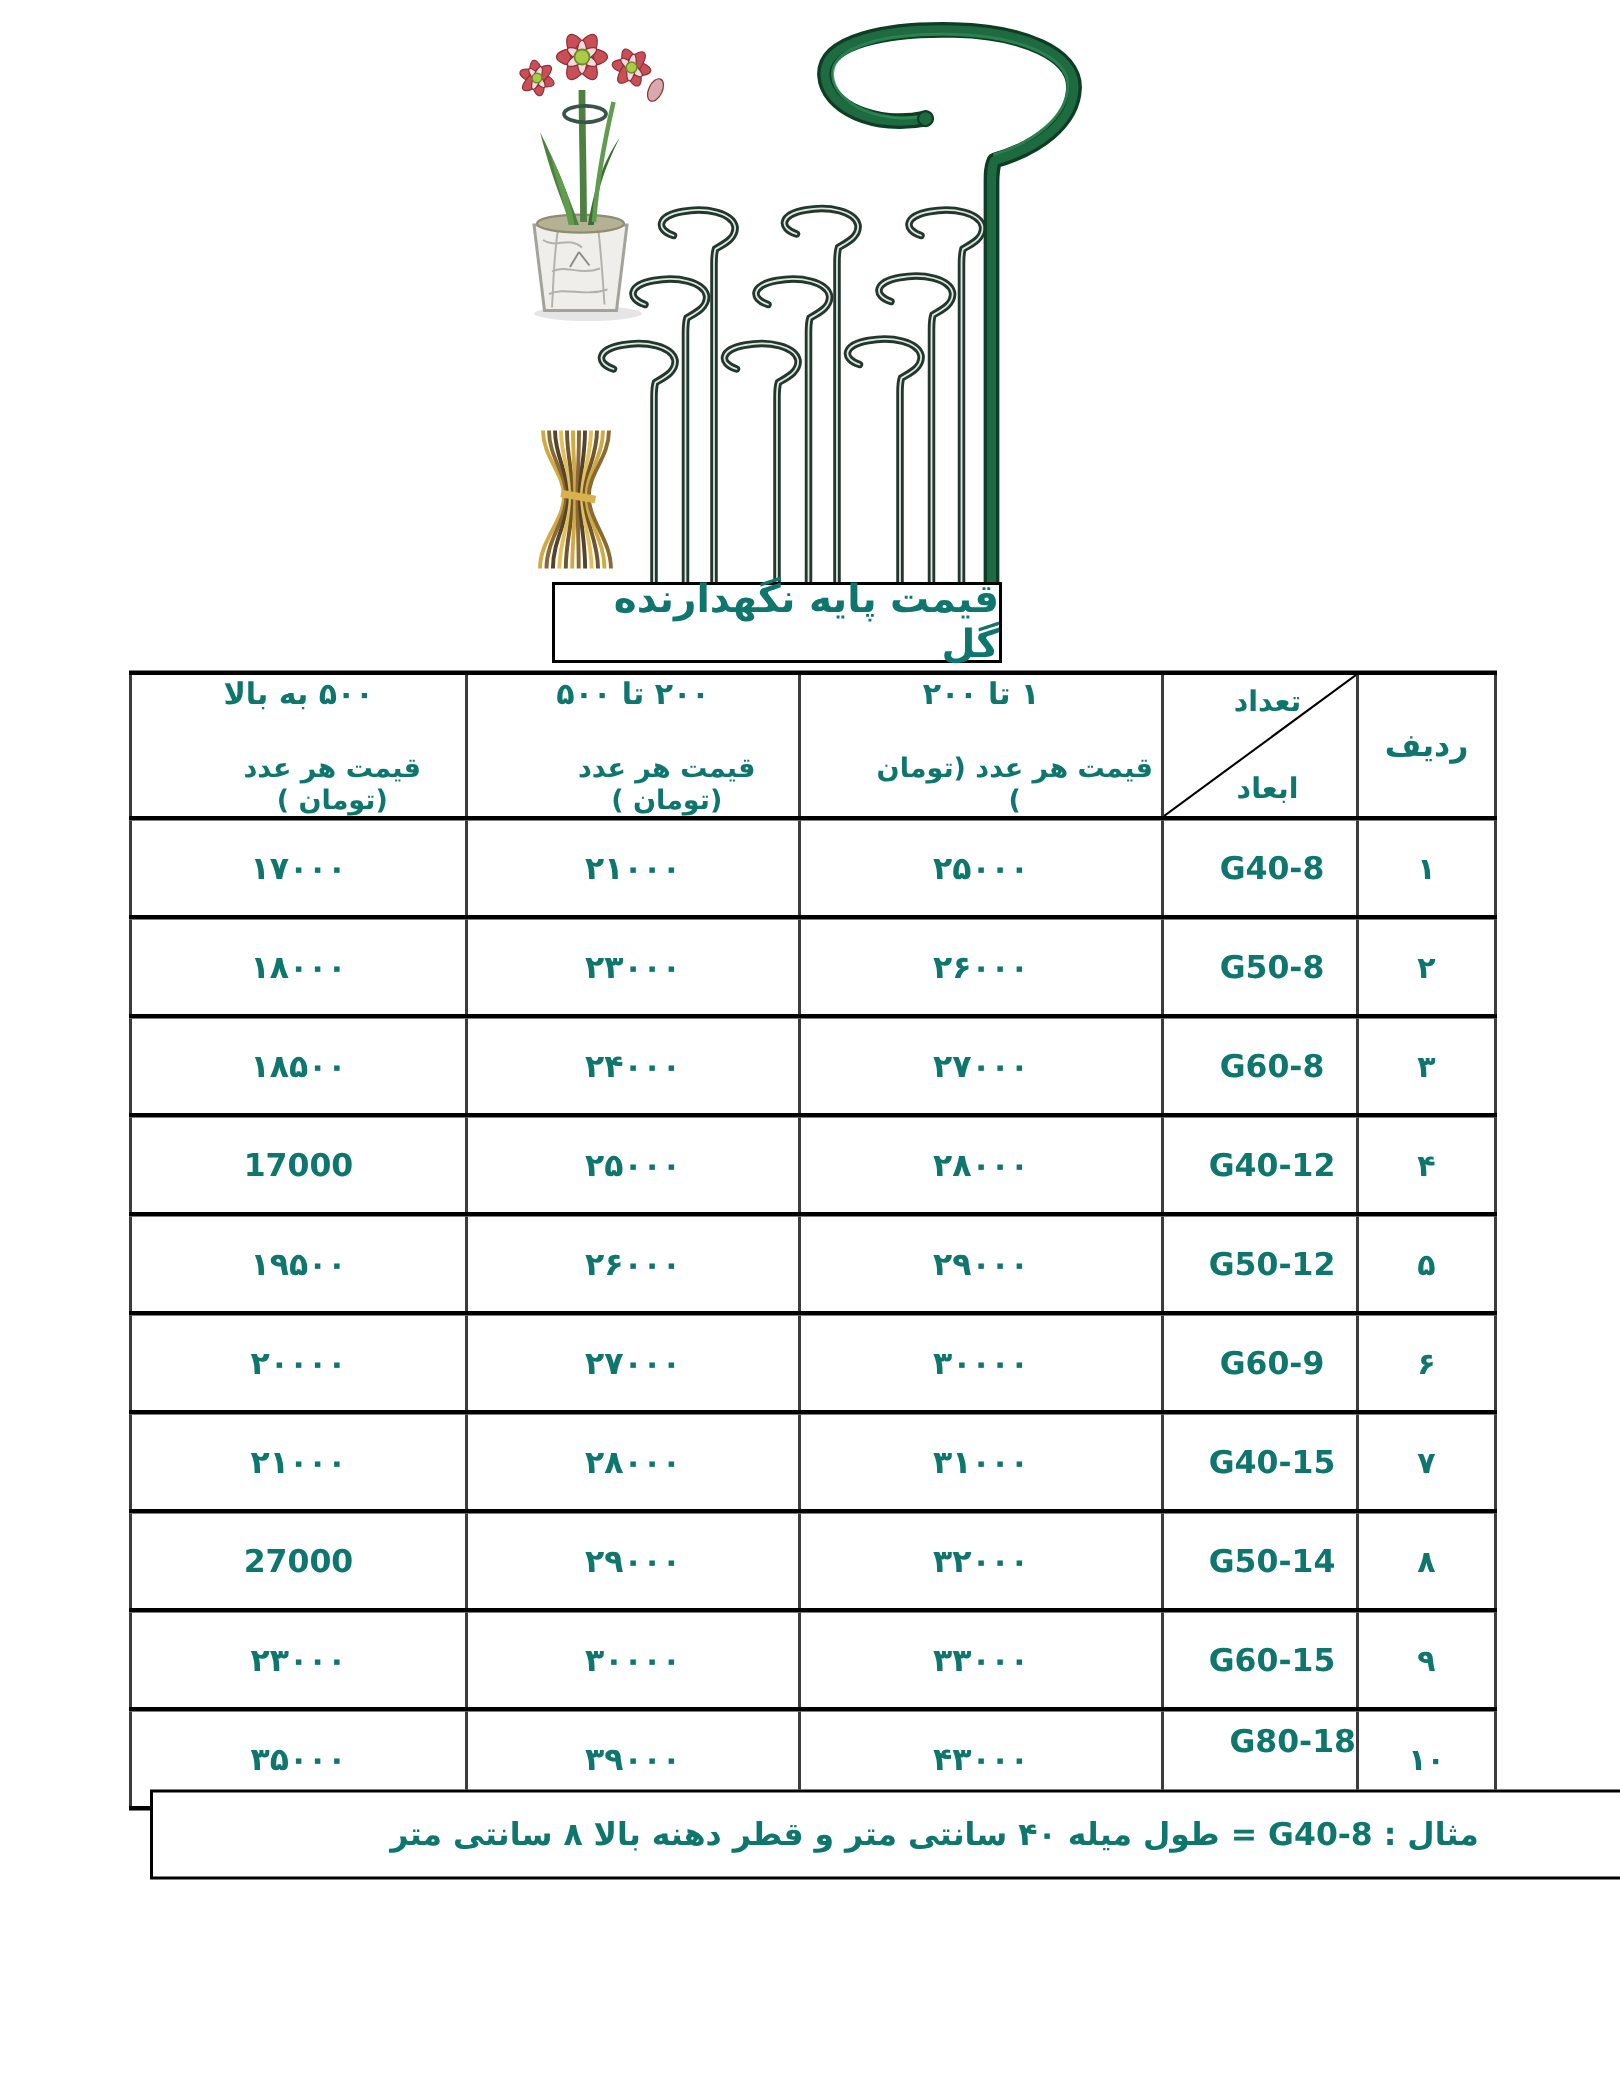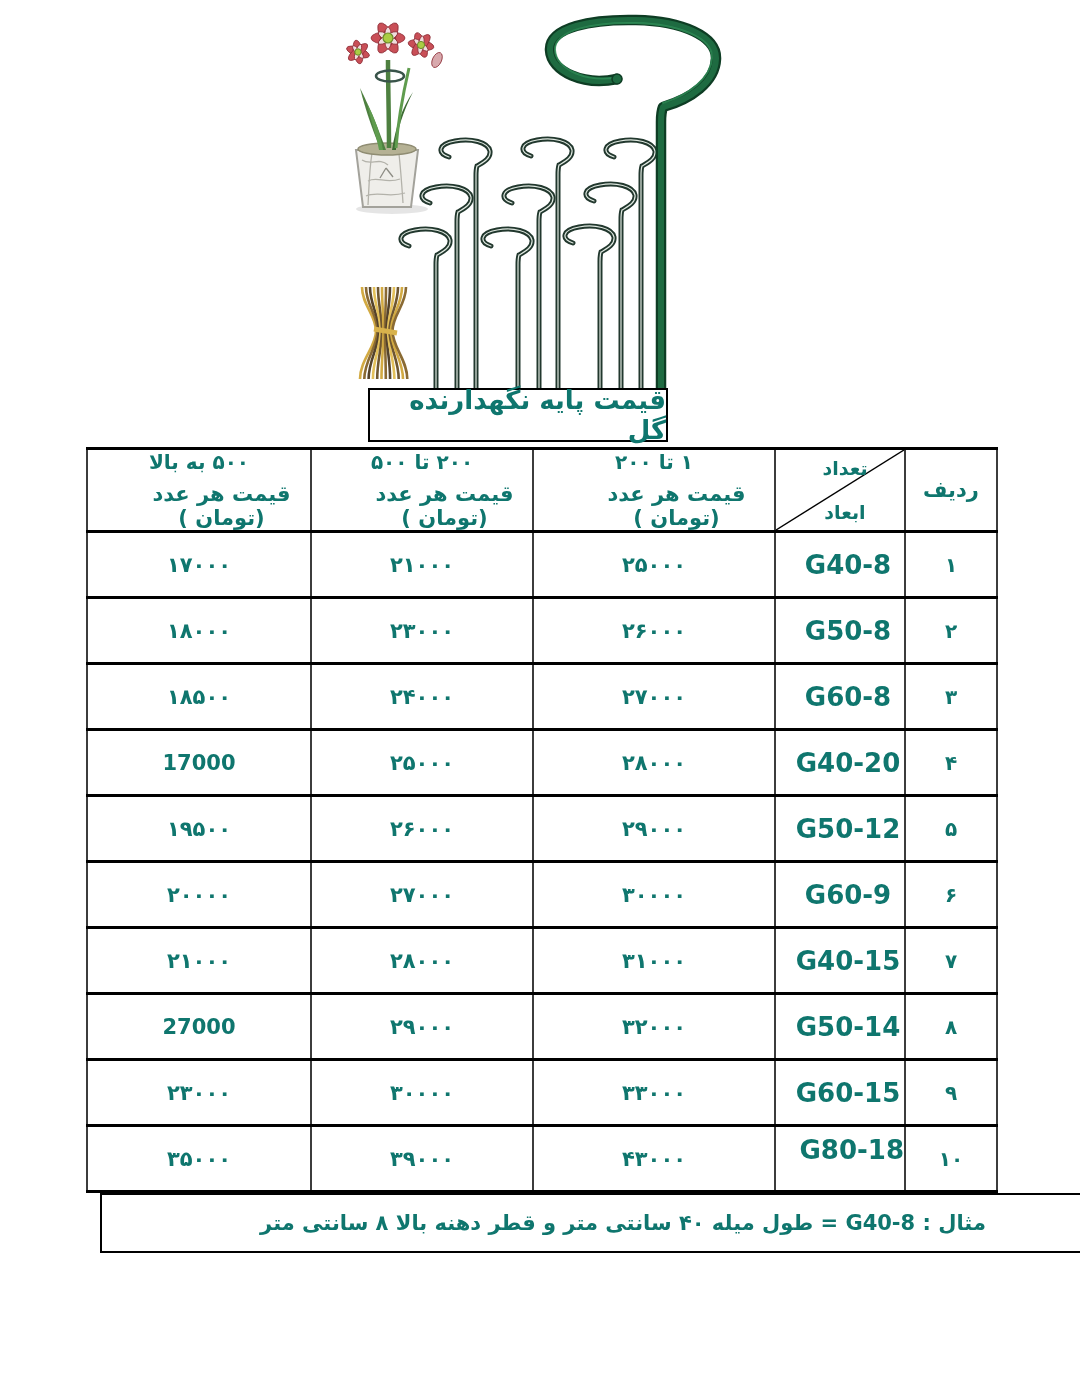--- a/index.html
+++ b/index.html
@@ -31,30 +31,30 @@
   .price-table th, .price-table td {
     border-left:2px solid #3c3c3c; border-right:2px solid #3c3c3c;
     border-top:3px solid #000; border-bottom:3px solid #000;
     text-align:center; vertical-align:middle;
     font-weight:bold; padding:0; background:#fff;
   }
   .price-table tr.header-row { height:80px; }
   .price-table tr.data-row  { height:66px; }
 
   .hdr-radif { font-size:21px; }
-  .hdr-tier .range { font-size:20px; margin-bottom:8px; }
-  .hdr-tier .sub   { font-size:21px;padding-left:45px; }
+  .hdr-tier .range { font-size:20px; margin-bottom:28px; }
+  .hdr-tier .sub   { font-size:18px;padding-left:45px; }
 
   th.diag-cell { position:relative;padding-left:39px; }
   th.diag-cell svg.diag-line { position:absolute; inset:0; width:100%; height:100%; }
   .diag-top    { position:absolute; top:7px;  left:0; right:-10px; text-align:center; font-size:19px; }
   .diag-bottom { position:absolute; bottom:7px; left:10px; right:0; text-align:center; font-size:19px; }
 
   td.num-cell   { font-size:20px; }
-  td.model-cell { font-size:26px; direction:ltr;padding-left:16px; }
+  td.model-cell { font-size:21px; direction:ltr;padding-left:16px; }
   td.model-cell.valign-top { vertical-align:top; padding-top:8px;text-align:right; }
   td.price-cell { font-size:21px; }
 
   
   .note-box {
     position:absolute; left:100px; top:1193px; width:1046px; height:60px;
     border:2px solid #000; background:#fff;
     display:flex; align-items:center; justify-content:center;
     font-size:21px; font-weight:bold; direction:rtl;
   }
@@ -254,21 +254,21 @@
       </tr>
       <tr class="data-row">
         <td class="num-cell">۳</td>
         <td class="model-cell">G60-8</td>
         <td class="price-cell">۲۷۰۰۰</td>
         <td class="price-cell">۲۴۰۰۰</td>
         <td class="price-cell">۱۸۵۰۰</td>
       </tr>
       <tr class="data-row">
         <td class="num-cell">۴</td>
-        <td class="model-cell">G40-20</td>
+        <td class="model-cell">G40-12</td>
         <td class="price-cell">۲۸۰۰۰</td>
         <td class="price-cell">۲۵۰۰۰</td>
         <td class="price-cell">17000</td>
       </tr>
       <tr class="data-row">
         <td class="num-cell">۵</td>
         <td class="model-cell">G50-12</td>
         <td class="price-cell">۲۹۰۰۰</td>
         <td class="price-cell">۲۶۰۰۰</td>
         <td class="price-cell">۱۹۵۰۰</td>

